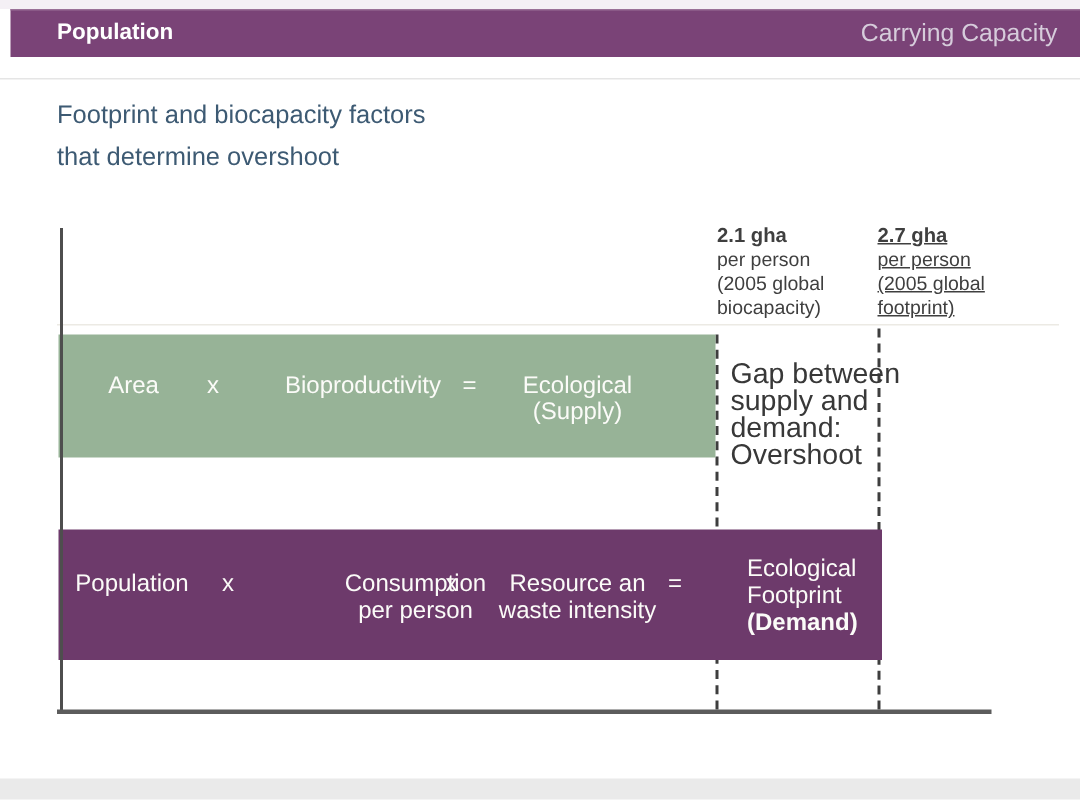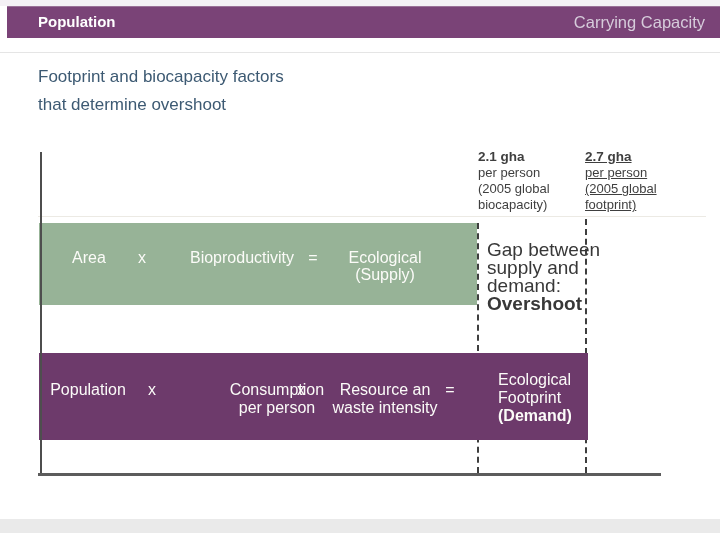--- a/index.html
+++ b/index.html
@@ -42,21 +42,21 @@
   
   .supply-bar { left:39px; top:223px; width:438px; height:82px; background:#97b397; z-index:2; }
   .demand-bar { left:39px; top:353px; width:549px; height:87px; background:#6d3a6b; z-index:2; }
 
   
   .anno { color:#3f3f3f; font-size:13px; line-height:16px; z-index:4; }
   .anno .val { font-weight:bold; font-size:13.5px; }
   .label-21 { left:478px; top:149px; }
   .label-27 { left:585px; top:149px;text-decoration:underline; }
   .gap-label { left:487px; top:241px; font-size:19px; line-height:18px; color:#383838; z-index:4; }
-  .gap-label .bold { font-weight:bold; }
+  .gap-label .bold { font-weight:normal; }
 
   
   .bar-text {
     position:absolute; color:#fbfbf8; font-size:16px; line-height:17px;
     white-space:nowrap; z-index:4; text-align:center; transform:translateX(-50%);
   }
   .s-row { top:249px; }
   .d-row { top:381px; }
   .eco-block { left:498px; top:371px; transform:none; text-align:left; line-height:18px; }
   .eco-block .bold, .demand-bold { font-weight:bold; }

